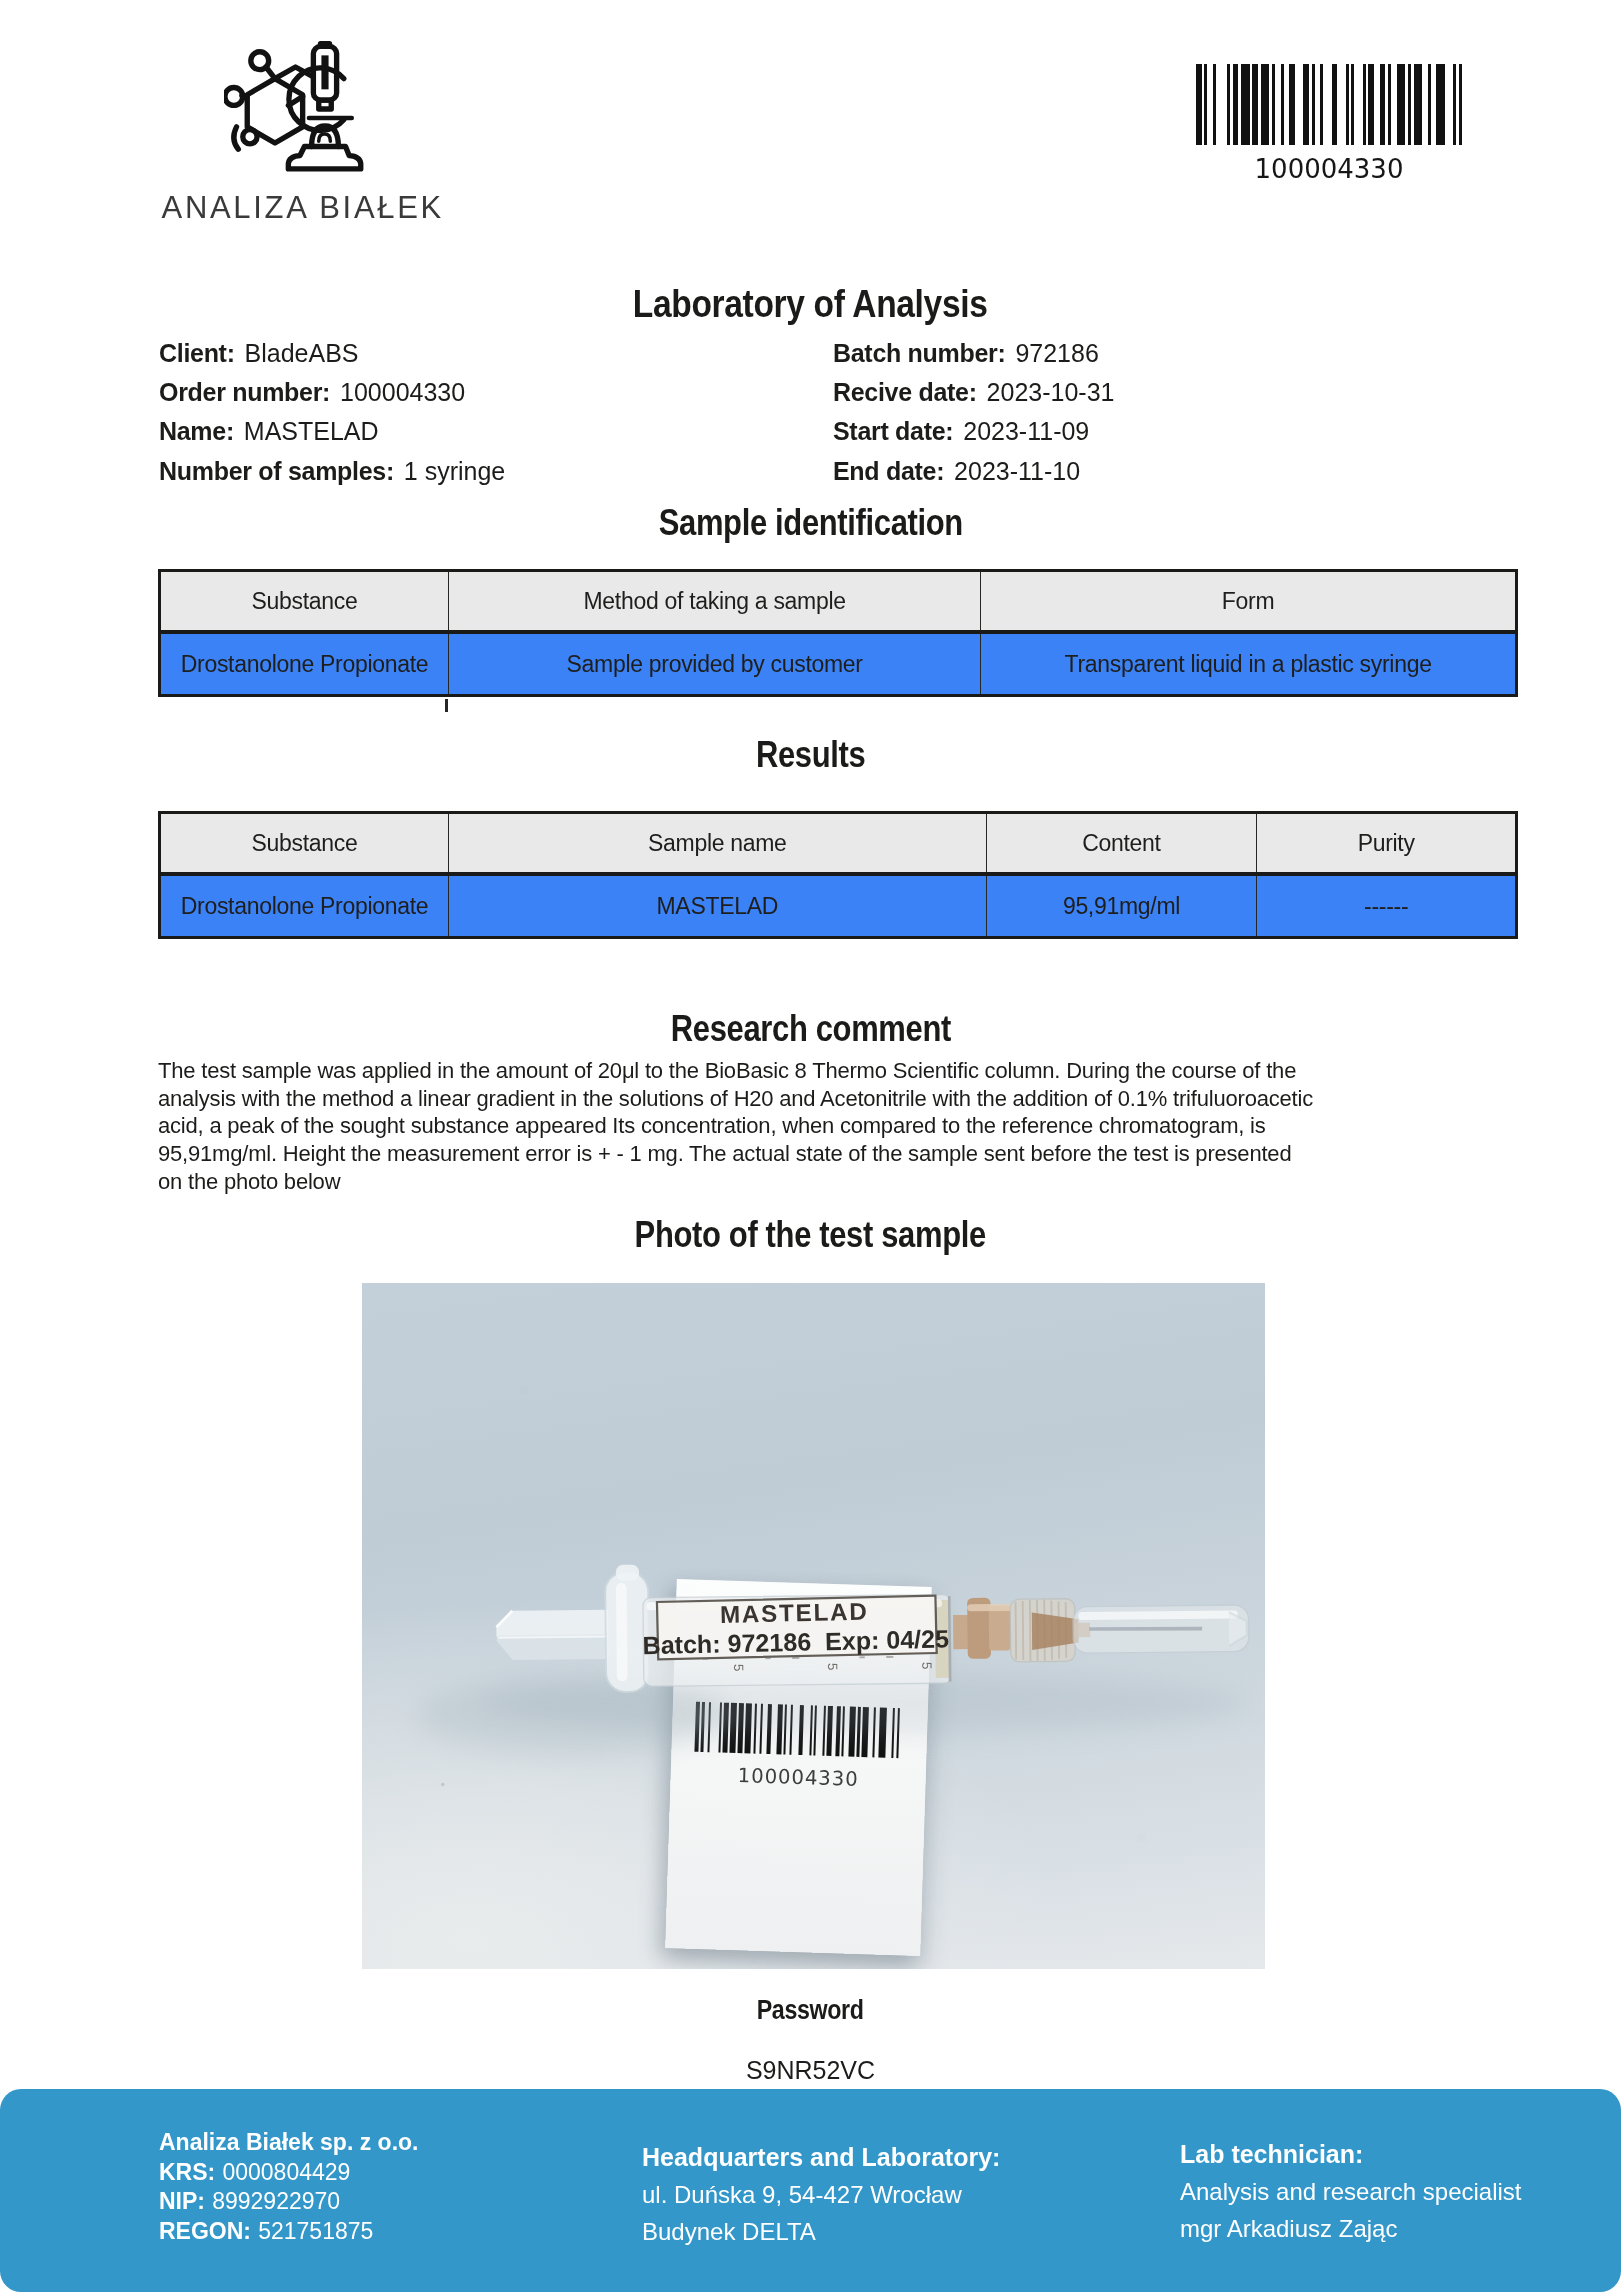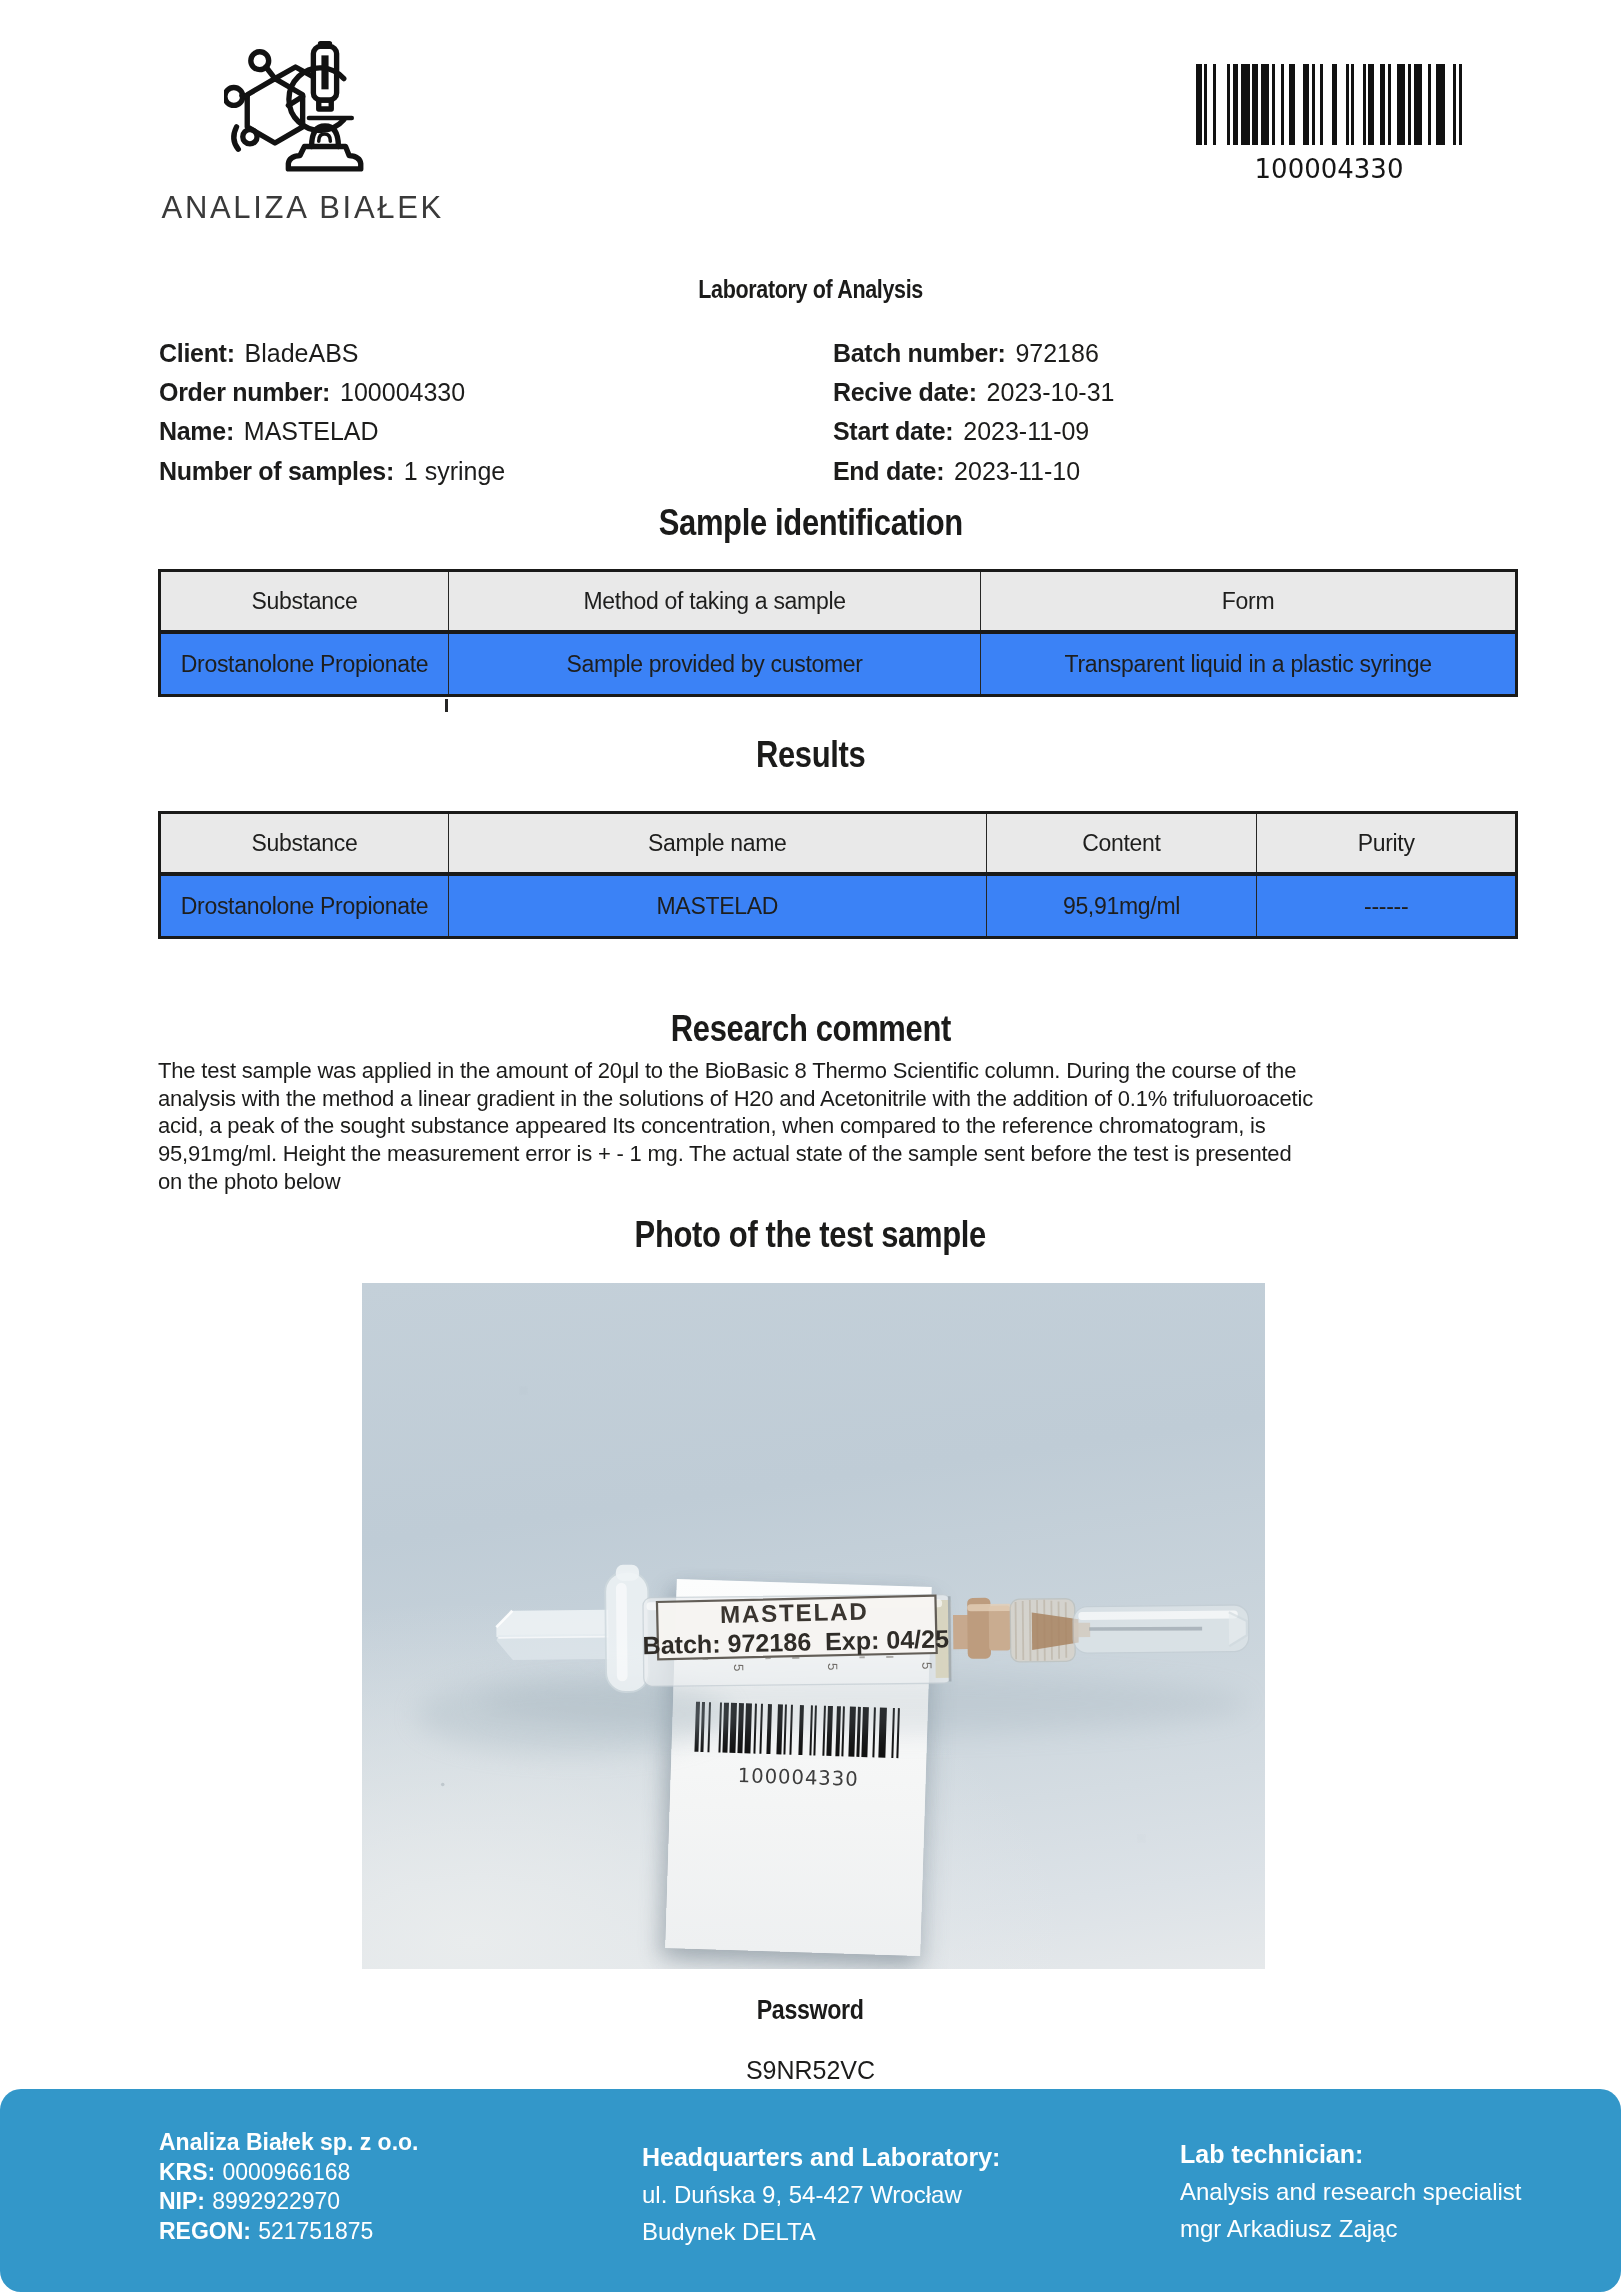--- a/index.html
+++ b/index.html
@@ -21,21 +21,21 @@
   }
   .barcode{display:flex;align-items:stretch;}
   .barcode-top{position:absolute;left:1196px;top:64px;width:269px;height:81px;}
   .barcode-top-num{
     position:absolute;left:1196px;top:154px;width:266px;text-align:center;
     font-family:"DejaVu Sans", sans-serif;font-size:26px;color:#161616;
   }
   
   .h{position:absolute;left:0;width:100%;text-align:center;font-weight:bold;color:#1b1b1a;}
   .cx{display:inline-block;transform:scaleX(.86);transform-origin:50% 50%;white-space:nowrap;letter-spacing:-0.4px;}
-  .h-title{top:275px;font-size:25px;}
+  .h-title{top:282px;font-size:39px;}
   .h-sec{font-size:36px;}
   
   .kv{position:absolute;font-size:25px;white-space:nowrap;color:#1c1c1b;}
   .kv b{font-weight:bold;letter-spacing:-0.3px;}
   .kv .v{margin-left:9.9px;font-weight:normal;}
   
   .tbl{position:absolute;left:158px;width:1360px;border:3.6px solid #1a1a19;background:#3b82f6;box-sizing:border-box;}
   .trow{display:grid;}
   .t1 .trow{grid-template-columns:21.2% 39.3% 39.5%;}
   .t2 .trow{grid-template-columns:21.2% 39.7% 20.0% 19.1%;}
@@ -357,21 +357,21 @@
       <circle cx="90" cy="560" r="2" fill="#7e8c96" opacity=".3"></circle>
     </svg>
   </div>
 
   <div class="h pw-h"><span class="cx">Password</span></div>
   <div class="pw-v">S9NR52VC</div>
 
   <div class="footer">
     <div class="f-col f-company">
       <div>Analiza Białek sp. z o.o.</div>
-      <div><b>KRS:</b><span class="num">0000966168</span></div>
+      <div><b>KRS:</b><span class="num">0000804429</span></div>
       <div><b>NIP:</b><span class="num">8992922970</span></div>
       <div><b>REGON:</b><span class="num">521751875</span></div>
     </div>
     <div class="f-col f-hq">
       <div class="f-head">Headquarters and Laboratory:</div>
       <div>ul. Duńska 9, 54-427 Wrocław</div>
       <div>Budynek DELTA</div>
     </div>
     <div class="f-col f-tech">
       <div class="f-head">Lab technician:</div>

